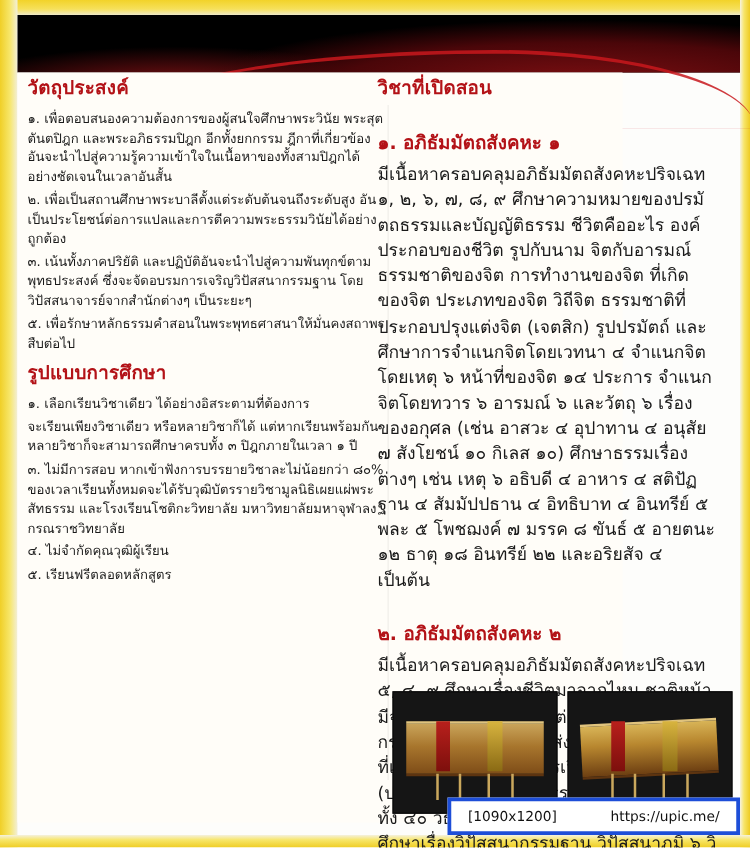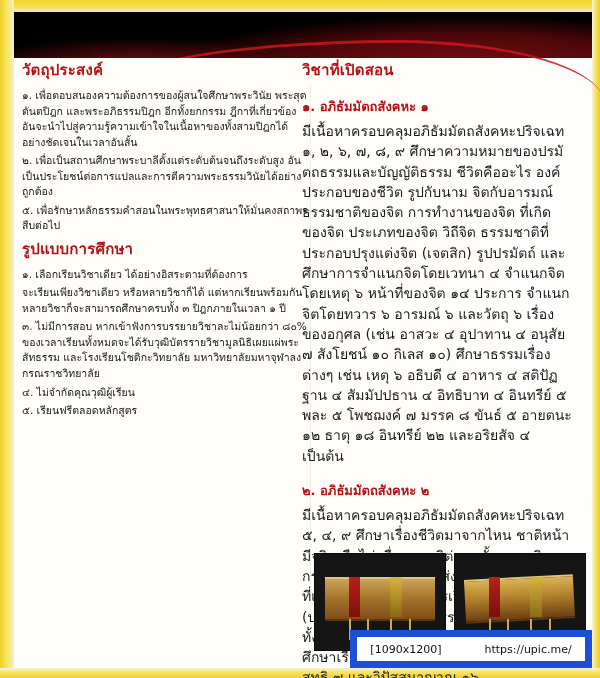--- a/index.html
+++ b/index.html
@@ -102,24 +102,24 @@
     font-weight: bold;
     color: #b31217;
     margin: 0 0 6px 0;
     padding: 0;
     letter-spacing: .2px;
   }
   .title-1 { margin-top: 26px; }
   .title-2 { margin-top: 18px; }
 
   h3.sub-title {
-    font-size: 13px;
+    font-size: 15px;
     font-weight: bold;
     color: #b31217;
-    margin: 14px 0 4px 0;
+    margin: 20px 0 4px 0;
     padding: 0;
   }
   .sub-first { margin-top: 26px; }
 
   
   p.para {
     font-family: "DejaVu Sans", "Liberation Sans", sans-serif;
     font-size: 10.5px;
     line-height: 1.48;
     color: #1a1a1a;
@@ -180,21 +180,21 @@
   }
 
   
   .url-bar {
     position: absolute;
     right: 8px;
     bottom: 10px;
     width: 228px;
     height: 24px;
     background: #ffffff;
-    border: 7px solid #1d4ed8;
+    border: 3px solid #1d4ed8;
     display: flex;
     align-items: center;
     justify-content: center;
     font-family: "DejaVu Sans", "Liberation Sans", sans-serif;
     font-size: 11px;
     color: #111;
     gap: 20px;
   }
   .url-bar .dims { color: #111; }
   .url-bar .url { color: #111; padding-left: 23px; }
@@ -217,20 +217,21 @@
   <div class="content">
 
     <div class="col-divider"></div>
 
     <div class="col col-left">
 
       <h2 class="section-title title-1">วัตถุประสงค์</h2>
 
       <p class="para">๑. เพื่อตอบสนองความต้องการของผู้สนใจศึกษาพระวินัย พระสุตตันตปิฎก และพระอภิธรรมปิฎก อีกทั้งยกกรรม ฎีกาที่เกี่ยวข้อง อันจะนำไปสู่ความรู้ความเข้าใจในเนื้อหาของทั้งสามปิฎกได้อย่างชัดเจนในเวลาอันสั้น</p>
       <p class="para">๒. เพื่อเป็นสถานศึกษาพระบาลีตั้งแต่ระดับต้นจนถึงระดับสูง อันเป็นประโยชน์ต่อการแปลและการตีความพระธรรมวินัยได้อย่างถูกต้อง</p>
+      <p class="para">๓. เน้นทั้งภาคปริยัติ และปฏิบัติอันจะนำไปสู่ความพันทุกข์ตามพุทธประสงค์ ซึ่งจะจัดอบรมการเจริญวิปัสสนากรรมฐาน โดยวิปัสสนาจารย์จากสำนักต่างๆ เป็นระยะๆ</p>
       <p class="para">๕. เพื่อรักษาหลักธรรมคำสอนในพระพุทธศาสนาให้มั่นคงสถาพรสืบต่อไป</p>
 
       <h2 class="section-title title-2">รูปแบบการศึกษา</h2>
 
       <p class="para">๑. เลือกเรียนวิชาเดียว ได้อย่างอิสระตามที่ต้องการ</p>
       <p class="para hl-pink">จะเรียนเพียงวิชาเดียว หรือหลายวิชาก็ได้ แต่หากเรียนพร้อมกันหลายวิชาก็จะสามารถศึกษาครบทั้ง ๓ ปิฎกภายในเวลา ๑ ปี</p>
       <p class="para">๓. ไม่มีการสอบ หากเข้าฟังการบรรยายวิชาละไม่น้อยกว่า ๘๐% ของเวลาเรียนทั้งหมดจะได้รับวุฒิบัตรรายวิชามูลนิธิเผยแผ่พระสัทธรรม และโรงเรียนโชติกะวิทยาลัย มหาวิทยาลัยมหาจุฬาลงกรณราชวิทยาลัย</p>
       <p class="para">๔. ไม่จำกัดคุณวุฒิผู้เรียน</p>
       <p class="para">๕. เรียนฟรีตลอดหลักสูตร</p>
     </div>

